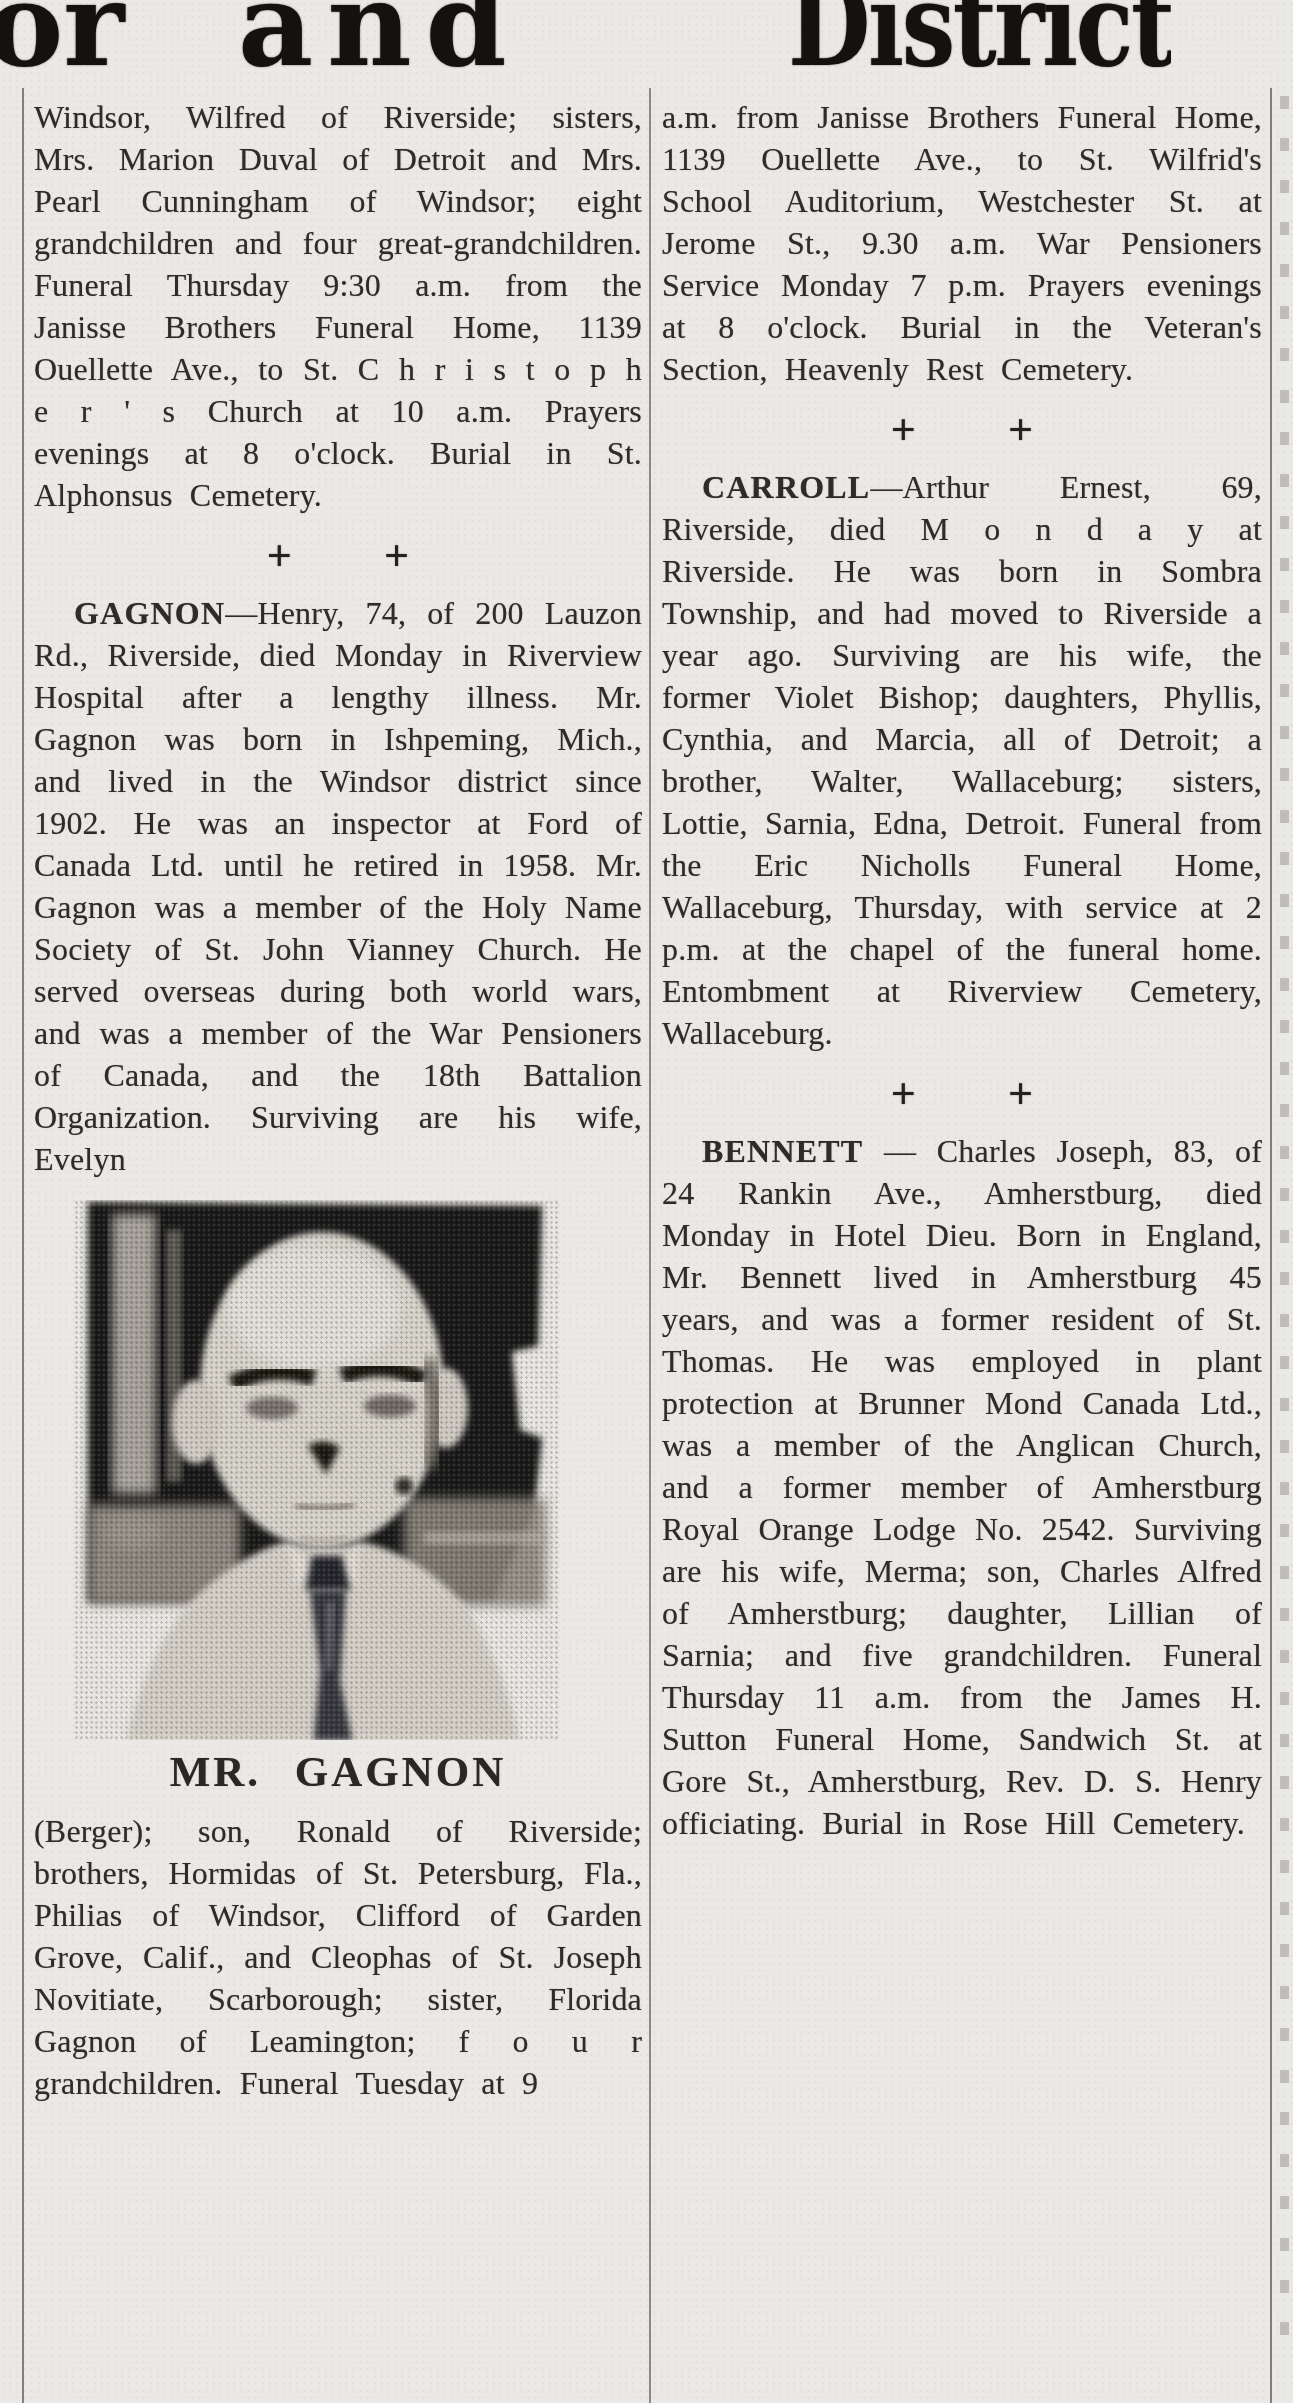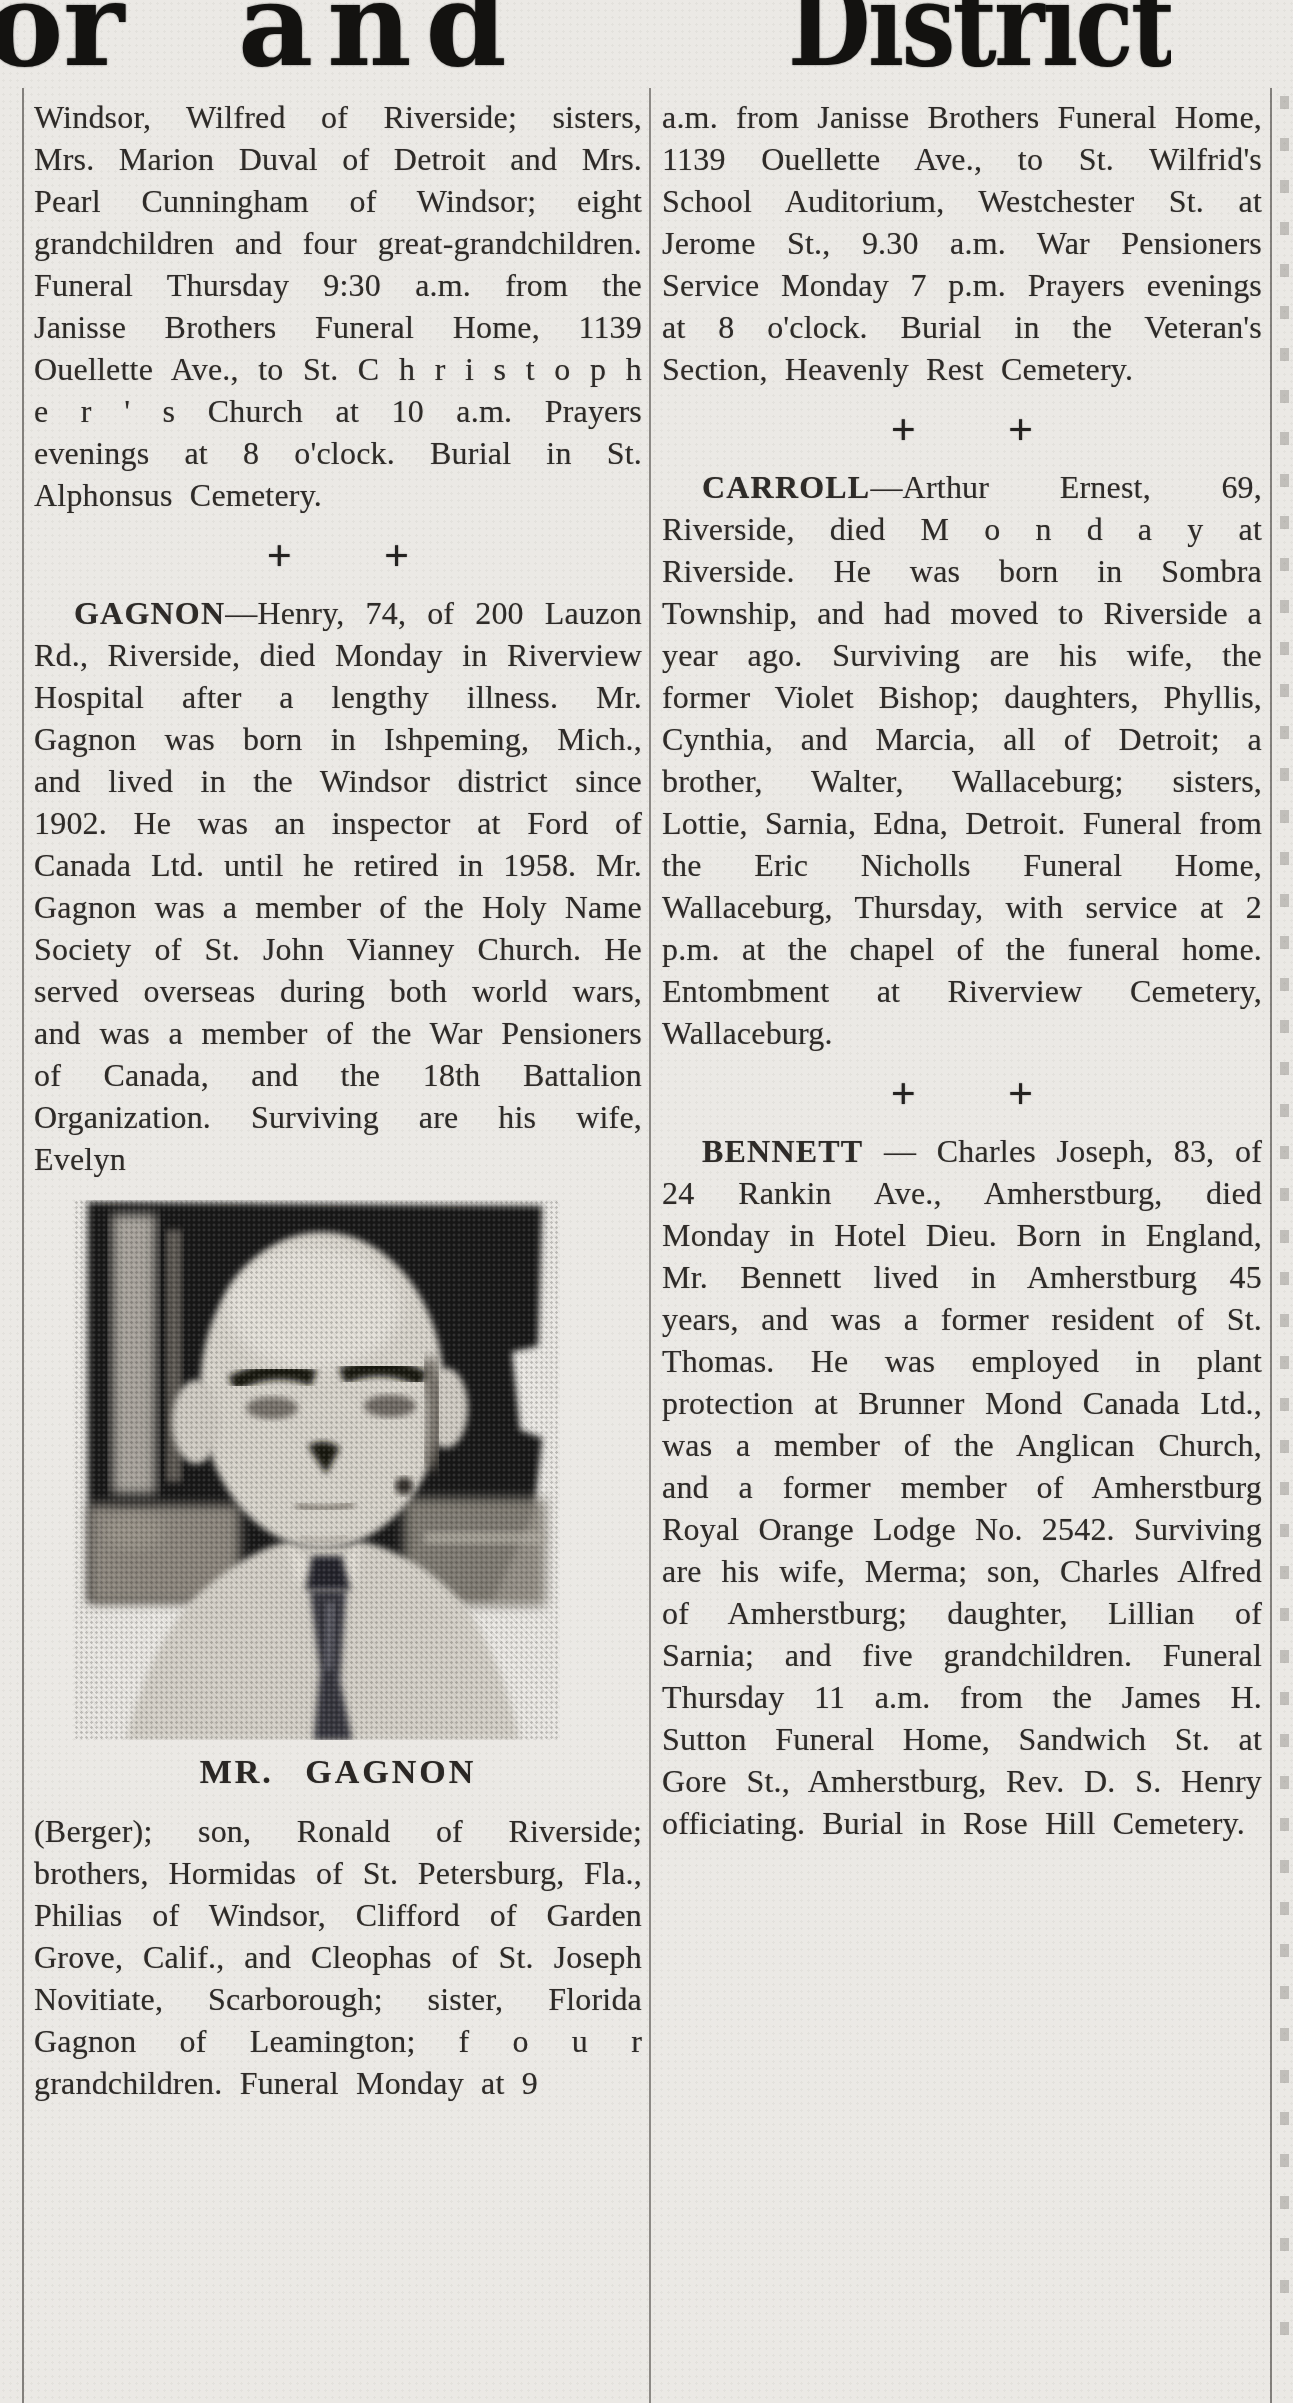--- a/index.html
+++ b/index.html
@@ -54,21 +54,21 @@
   
   .photo{position:relative;width:486px;height:540px;margin:20px 0 10px 40px;}
   .photo svg{display:block;width:100%;height:100%;}
   .halftone{position:absolute;inset:0;pointer-events:none;
     background-image:
       radial-gradient(rgba(22,21,18,.20) 1px, transparent 1.5px),
       radial-gradient(rgba(238,235,230,.16) 1px, transparent 1.5px),
       repeating-linear-gradient(45deg, rgba(0,0,0,.035) 0 2px, transparent 2px 5px);
     background-size:5px 5px,5px 5px,auto;
     background-position:0 0,2.5px 2.5px,0 0;}
-  .caption{font-weight:bold;text-align:center;font-size:34px;line-height:44px;
+  .caption{font-weight:bold;text-align:center;font-size:43px;line-height:44px;
     letter-spacing:3px;word-spacing:20px;color:#2a2724;margin:6px 0 16px;
     text-shadow:0 0 1px rgba(42,39,36,.5);}
 </style>
 </head>
 <body>
 
 <div class="page">
 
   <header class="masthead">
     <span class="hl-or">or</span>
@@ -136,21 +136,21 @@
 
         <path d="M238 356 L268 356 L276 390 L232 390 Z" fill="#23232a" filter="url(#pb)"></path>
         <path d="M236 390 L272 390 L266 480 L278 540 L240 540 L246 470 Z" fill="#34343c" filter="url(#pb)"></path>
         <path d="M252 402 L261 402 L258 470 L251 470 Z" fill="#6a6a74" opacity="0.8" filter="url(#pb)"></path>
       </svg>
       <div class="halftone"></div>
     </div>
 
     <div class="caption">MR. GAGNON</div>
 
-    <p>(Berger); son, Ronald of Riverside; brothers, Hormidas of St. Petersburg, Fla., Philias of Windsor, Clifford of Garden Grove, Calif., and Cleophas of St. Joseph Novitiate, Scarborough; sister, Florida Gagnon of Leamington; f o u r grandchildren. Funeral Monday at 9</p>
+    <p>(Berger); son, Ronald of Riverside; brothers, Hormidas of St. Petersburg, Fla., Philias of Windsor, Clifford of Garden Grove, Calif., and Cleophas of St. Joseph Novitiate, Scarborough; sister, Florida Gagnon of Leamington; f o u r grandchildren. Funeral Tuesday at 9</p>
 
   </section>
 
   <section class="col col-right">
 
     <p>a.m. from Janisse Brothers Funeral Home, 1139 Ouellette Ave., to St. Wilfrid's School Auditorium, Westchester St. at Jerome St., 9.30 a.m. War Pensioners Service Monday 7 p.m. Prayers evenings at 8 o'clock. Burial in the Veteran's Section, Heavenly Rest Cemetery.</p>
 
     <div class="separator">
       <span>+</span>
       <span>+</span>

